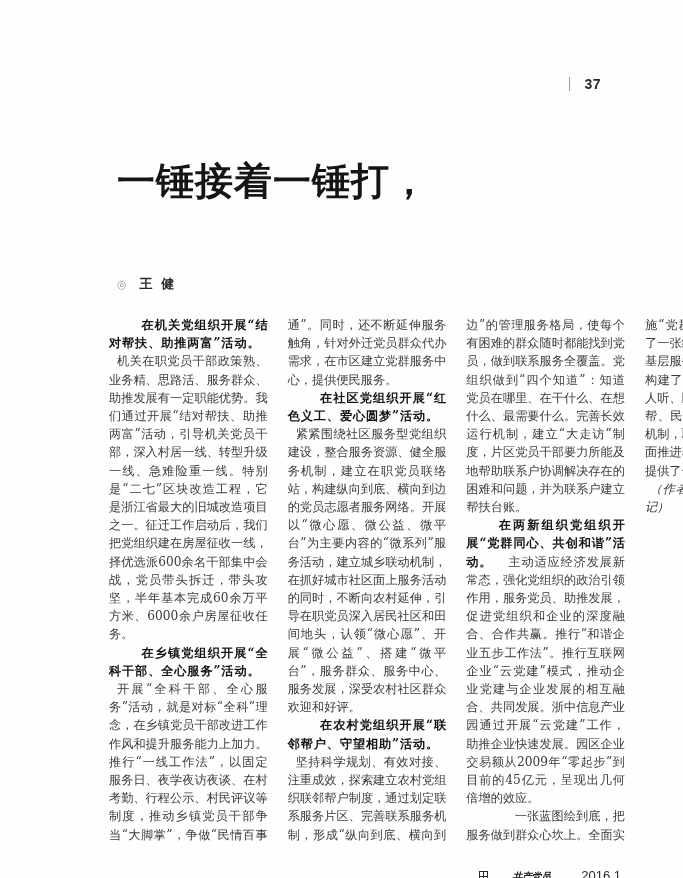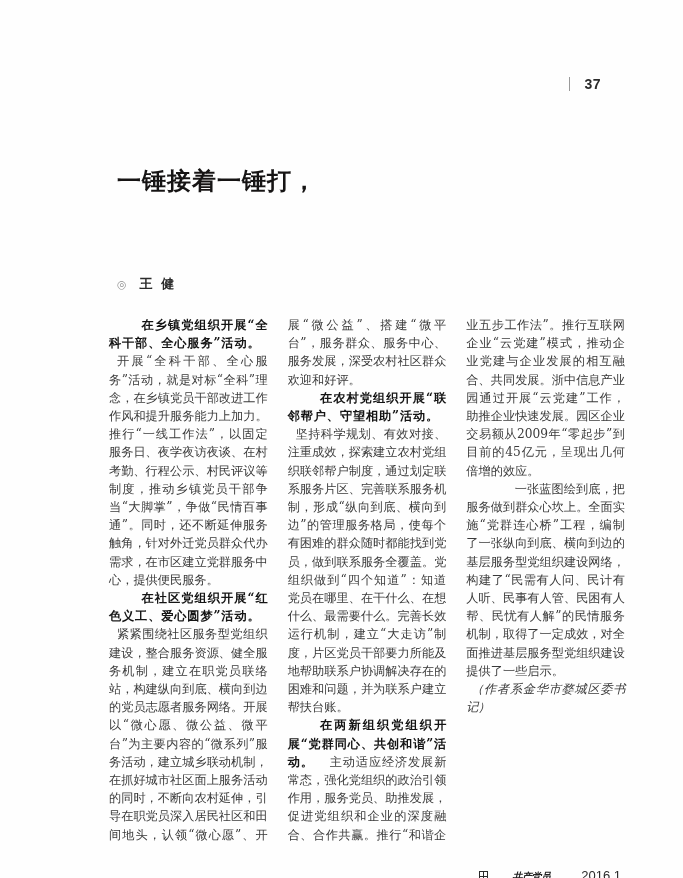--- a/index.html
+++ b/index.html
@@ -29,21 +29,21 @@
     height: 14px;
     background: #9a9a9a;
     margin-right: 6px;
   }
   .title-block {
     position: absolute;
     left: 85px;
     top: 126px;
     width: 480px;
     font-weight: 900;
-    font-size: 24px;
+    font-size: 38px;
     line-height: 45px;
     color: #161414;
     letter-spacing: 1px;
     font-family: "DejaVu Serif", "Liberation Serif", serif;
   }
   .author-line {
     position: absolute;
     left: 85px;
     top: 243px;
     font-size: 13px;
@@ -140,20 +140,21 @@
 <div class="title-block">
   <div>一锤接着一锤打，</div>
 </div>
 
 <div class="author-line">
   <span class="marker">◎</span>
   <span>王 健</span>
 </div>
 
 <div class="columns">
+  <p><span class="lead">在机关党组织开展“结对帮扶、助推两富”活动。</span><span>机关在职党员干部政策熟、业务精、思路活、服务群众、助推发展有一定职能优势。我们通过开展“结对帮扶、助推两富”活动，引导机关党员干部，深入村居一线、转型升级一线、急难险重一线。特别是“二七”区块改造工程，它是浙江省最大的旧城改造项目之一。征迁工作启动后，我们把党组织建在房屋征收一线，择优选派600余名干部集中会战，党员带头拆迁，带头攻坚，半年基本完成60余万平方米、6000余户房屋征收任务。</span></p>
   <p><span class="lead">在乡镇党组织开展“全科干部、全心服务”活动。</span><span>开展“全科干部、全心服务”活动，就是对标“全科”理念，在乡镇党员干部改进工作作风和提升服务能力上加力。推行“一线工作法”，以固定服务日、夜学夜访夜谈、在村考勤、行程公示、村民评议等制度，推动乡镇党员干部争当“大脚掌”，争做“民情百事通”。同时，还不断延伸服务触角，针对外迁党员群众代办需求，在市区建立党群服务中心，提供便民服务。</span></p>
   <p><span class="lead">在社区党组织开展“红色义工、爱心圆梦”活动。</span><span>紧紧围绕社区服务型党组织建设，整合服务资源、健全服务机制，建立在职党员联络站，构建纵向到底、横向到边的党员志愿者服务网络。开展以“微心愿、微公益、微平台”为主要内容的“微系列”服务活动，建立城乡联动机制，在抓好城市社区面上服务活动的同时，不断向农村延伸，引导在职党员深入居民社区和田间地头，认领“微心愿”、开展“微公益”、搭建“微平台”，服务群众、服务中心、服务发展，深受农村社区群众欢迎和好评。</span></p>
   <p><span class="lead">在农村党组织开展“联邻帮户、守望相助”活动。</span><span>坚持科学规划、有效对接、注重成效，探索建立农村党组织联邻帮户制度，通过划定联系服务片区、完善联系服务机制，形成“纵向到底、横向到边”的管理服务格局，使每个有困难的群众随时都能找到党员，做到联系服务全覆盖。党组织做到“四个知道”：知道党员在哪里、在干什么、在想什么、最需要什么。完善长效运行机制，建立“大走访”制度，片区党员干部要力所能及地帮助联系户协调解决存在的困难和问题，并为联系户建立帮扶台账。</span></p>
   <p><span class="lead">在两新组织党组织开展“党群同心、共创和谐”活动。</span><span>主动适应经济发展新常态，强化党组织的政治引领作用，服务党员、助推发展，促进党组织和企业的深度融合、合作共赢。推行“和谐企业五步工作法”。推行互联网企业“云党建”模式，推动企业党建与企业发展的相互融合、共同发展。浙中信息产业园通过开展“云党建”工作，助推企业快速发展。园区企业交易额从2009年“零起步”到目前的45亿元，呈现出几何倍增的效应。</span></p>
   <p><span class="lead"></span><span>一张蓝图绘到底，把服务做到群众心坎上。全面实施“党群连心桥”工程，编制了一张纵向到底、横向到边的基层服务型党组织建设网络，构建了“民需有人问、民计有人听、民事有人管、民困有人帮、民忧有人解”的民情服务机制，取得了一定成效，对全面推进基层服务型党组织建设提供了一些启示。</span></p>
   <p class="byline">（作者系金华市婺城区委书记）</p>
 </div>
 
 <div class="footer">
   <span class="logo-icon"></span>

